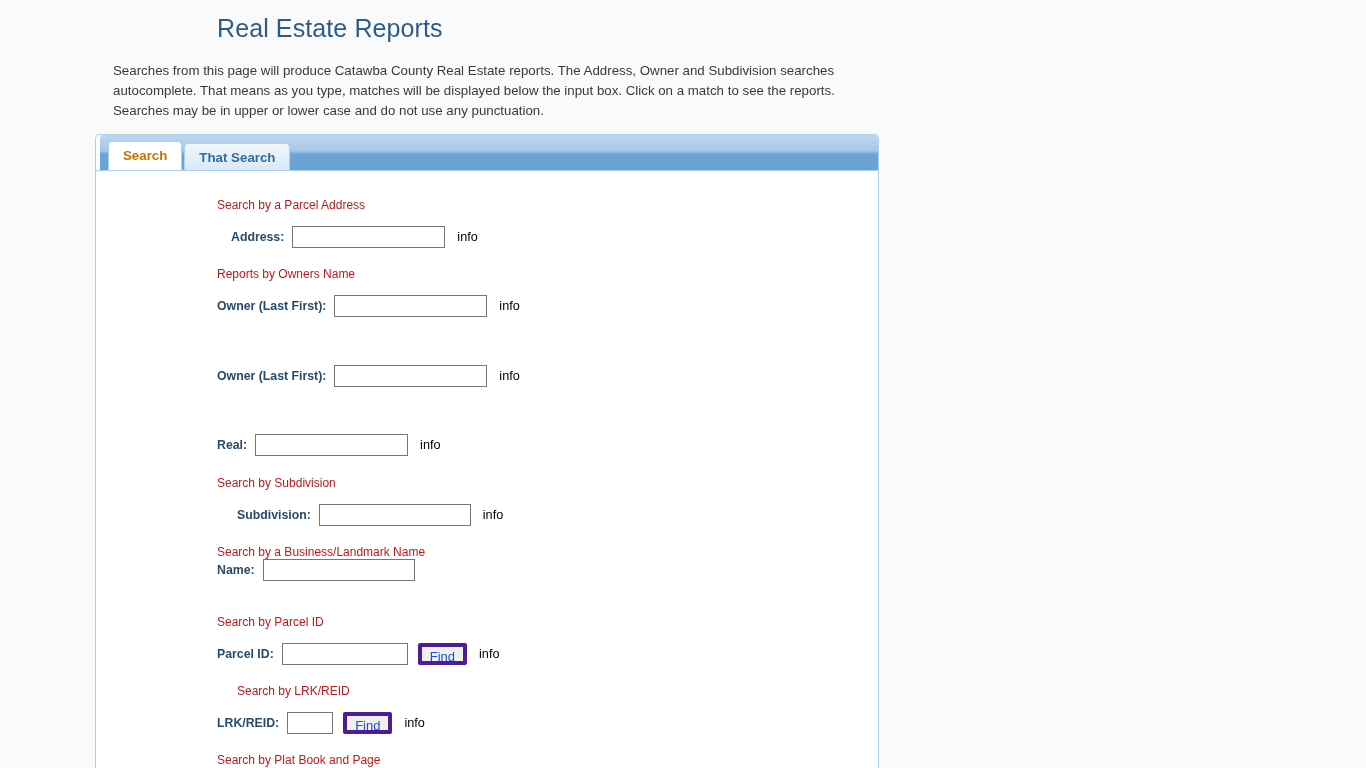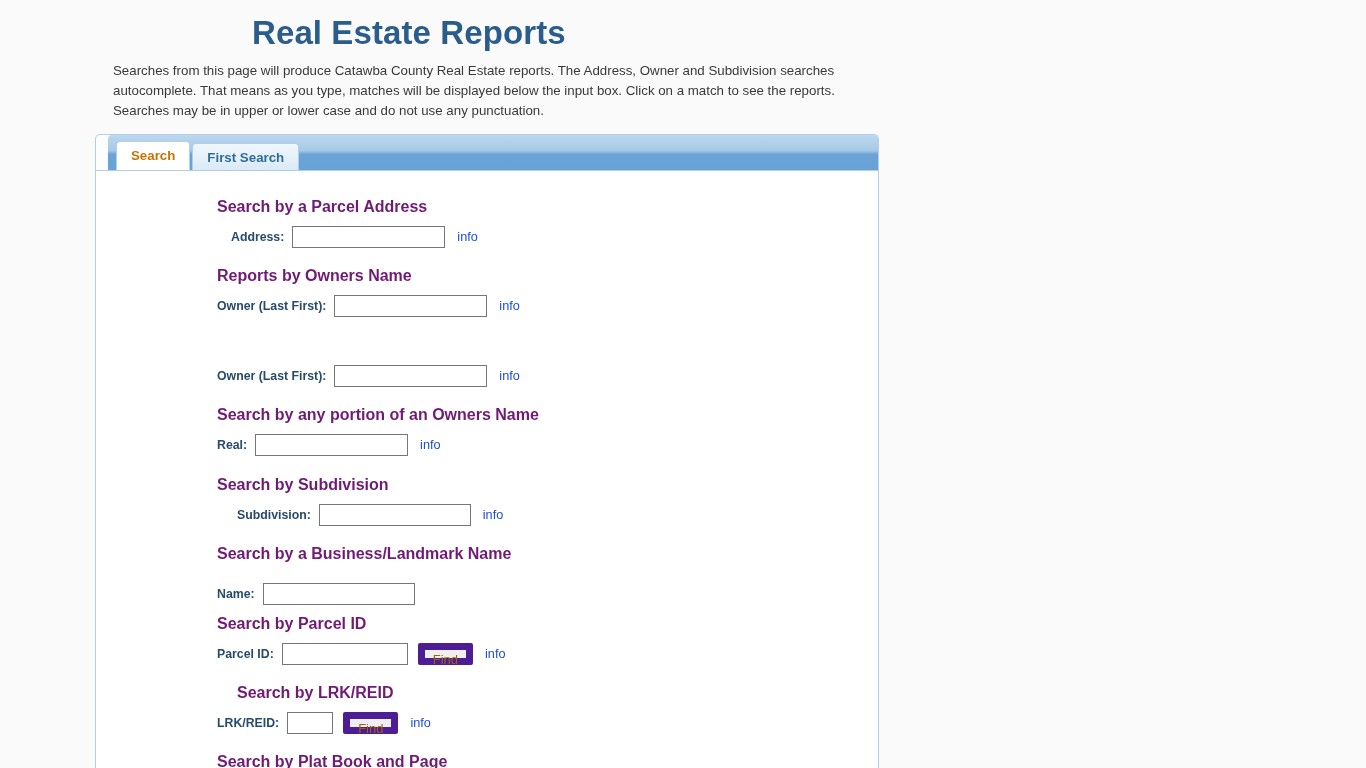--- a/index.html
+++ b/index.html
@@ -14,26 +14,25 @@
     font-family: "Liberation Sans", sans-serif;
     overflow: hidden;
     position: relative;
   }
 
   
   .page-title {
     position: absolute;
     left: 217px;
     top: 14px;
-    font-size: 33px;
-    font-weight: bold;
+    font-size: 25px;
+    font-weight: normal;
     color: #2b5d8c;
     letter-spacing: 0.1px;
     white-space: nowrap;
-    margin-left: 35px;
   }
 
   .intro {
     position: absolute;
     left: 113px;
     top: 61px;
     width: 760px;
     font-size: 13.3px;
     line-height: 20px;
     color: #3a3a3a;
@@ -49,21 +48,21 @@
     border: 1px solid #aed0ea;
     border-bottom: none;
     border-radius: 5px 5px 0 0;
     background: #fcfdfe;
     box-sizing: border-box;
   }
 
   
   .tabbar {
     position: absolute;
-    left: 12px;
+    left: 4px;
     top: 0;
     right: 0;
     height: 35px;
     padding: 4px 4px 0 5px;
     box-sizing: border-box;
     background: linear-gradient(to bottom, #bdd8ef 0%, #a6c8e6 45%, #6aa3d5 55%, #69a2d4 100%);
     border-radius: 4px 4px 0 0;
   }
 
   .tabs {
@@ -114,23 +113,23 @@
     right: 0;
     bottom: 0;
     background: #ffffff;
     border-top: 1px solid #aed0ea;
     padding: 0;
     box-sizing: border-box;
   }
 
   .section-title {
     position: absolute;
-    font-size: 16px;
-    font-weight: bold;
-    color: #701a75;
+    font-size: 12px;
+    font-weight: normal;
+    color: #b91c1c;
     white-space: nowrap;
   }
 
   .field-row {
     position: absolute;
     display: flex;
     align-items: center;
     white-space: nowrap;
   }
 
@@ -151,51 +150,51 @@
     padding: 0 2px;
     color: #000;
   }
 
   .find-btn {
     height: 22px;
     margin-left: 10px;
     padding: 0 8px;
     font-family: "Liberation Sans", sans-serif;
     font-size: 13px;
-    color: #a16207;
+    color: #1d4ed8;
     background: #efefef;
-    border: 7px solid #4c1d95;
+    border: 4px solid #4c1d95;
     border-radius: 2px;
     cursor: pointer;
     line-height: 20px;
   }
 
   .info-link {
     font-size: 12.7px;
-    color: #1d4ed8;
+    color: #000000;
     margin-left: 12px;
     cursor: pointer;
   }
 </style>
 </head>
 <body>
 
 <div class="page-title">Real Estate Reports</div>
 
 <div class="intro">Searches from this page will produce Catawba County Real Estate reports. The Address, Owner and Subdivision searches autocomplete. That means as you type, matches will be displayed below the input box. Click on a match to see the reports. Searches may be in upper or lower case and do not use any punctuation.</div>
 
 <div class="panel">
 
   <div class="tabbar">
     <div class="tabs">
       <div class="tab active">
         <span>Search</span>
       </div>
       <div class="tab inactive">
-        <span>First Search</span>
+        <span>That Search</span>
       </div>
     </div>
   </div>
 
   <div class="content">
 
     <div class="section-title" style="left:121px; top:27px;">Search by a Parcel Address</div>
     <div class="field-row" style="left:135px; top:55px;">
       <span class="field-label">Address:</span>
       <input class="text-input" type="text" style="width: 153px;" value="">
@@ -208,36 +207,35 @@
       <input class="text-input" type="text" style="width: 153px;" value="">
       <span class="info-link">info</span>
     </div>
 
     <div class="field-row" style="left:121px; top:194px;">
       <span class="field-label">Owner (Last First):</span>
       <input class="text-input" type="text" style="width: 153px;" value="">
       <span class="info-link">info</span>
     </div>
 
-    <div class="section-title" style="left:121px; top:235px;">Search by any portion of an Owners Name</div>
     <div class="field-row" style="left:121px; top:263px;">
       <span class="field-label">Real:</span>
       <input class="text-input" type="text" style="width: 153px;" value="">
       <span class="info-link">info</span>
     </div>
 
     <div class="section-title" style="left:121px; top:305px;">Search by Subdivision</div>
     <div class="field-row" style="left:121px; top:333px;margin-left:20px;">
       <span class="field-label">Subdivision:</span>
       <input class="text-input" type="text" style="width: 152px;" value="">
       <span class="info-link">info</span>
     </div>
 
     <div class="section-title" style="left:121px; top:374px;">Search by a Business/Landmark Name</div>
-    <div class="field-row" style="left:121px; top:412px;">
+    <div class="field-row" style="left:121px; top:388px;">
       <span class="field-label">Name:</span>
       <input class="text-input" type="text" style="width: 152px;" value="">
     </div>
 
     <div class="section-title" style="left:121px; top:444px;">Search by Parcel ID</div>
     <div class="field-row" style="left:121px; top:472px;">
       <span class="field-label">Parcel ID:</span>
       <input class="text-input" type="text" style="width: 126px;" value="">
       <button class="find-btn">Find</button>
       <span class="info-link">info</span>

